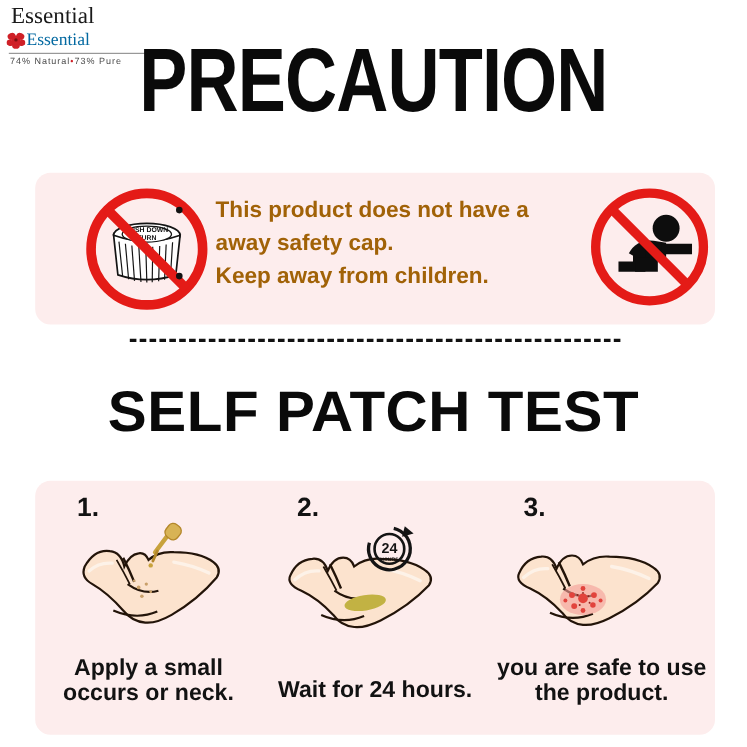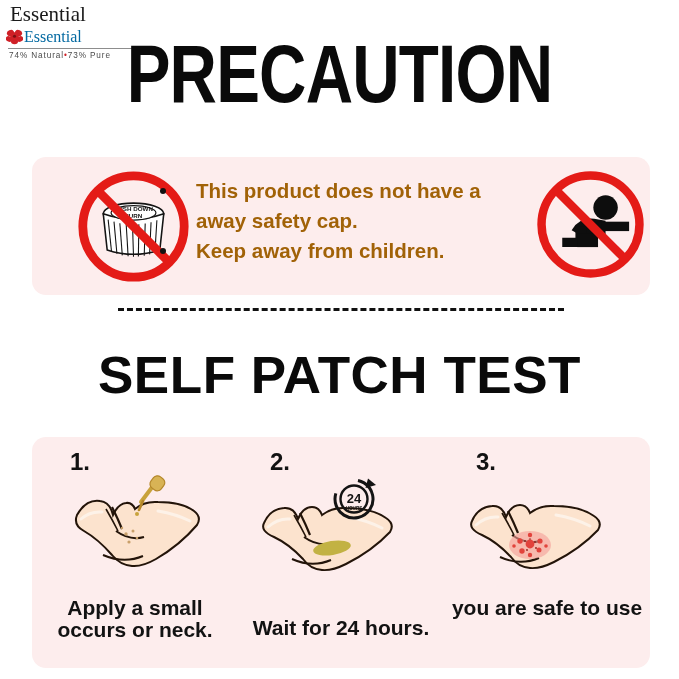--- a/index.html
+++ b/index.html
@@ -416,16 +416,17 @@
               <circle cx="83" cy="71" r="0.9"></circle>
             <circle cx="75" cy="79" r="0.9"></circle>
               <circle cx="84" cy="77" r="0.9"></circle>
             <circle cx="78" cy="68" r="0.8"></circle>
           </g>
         </g>
       </svg>
     </div>
     <div class="step-caption">
       <div>you are safe to use</div>
+      <div>the product.</div>
     </div>
   </div>
 
 </div>
 
 </body></html>

